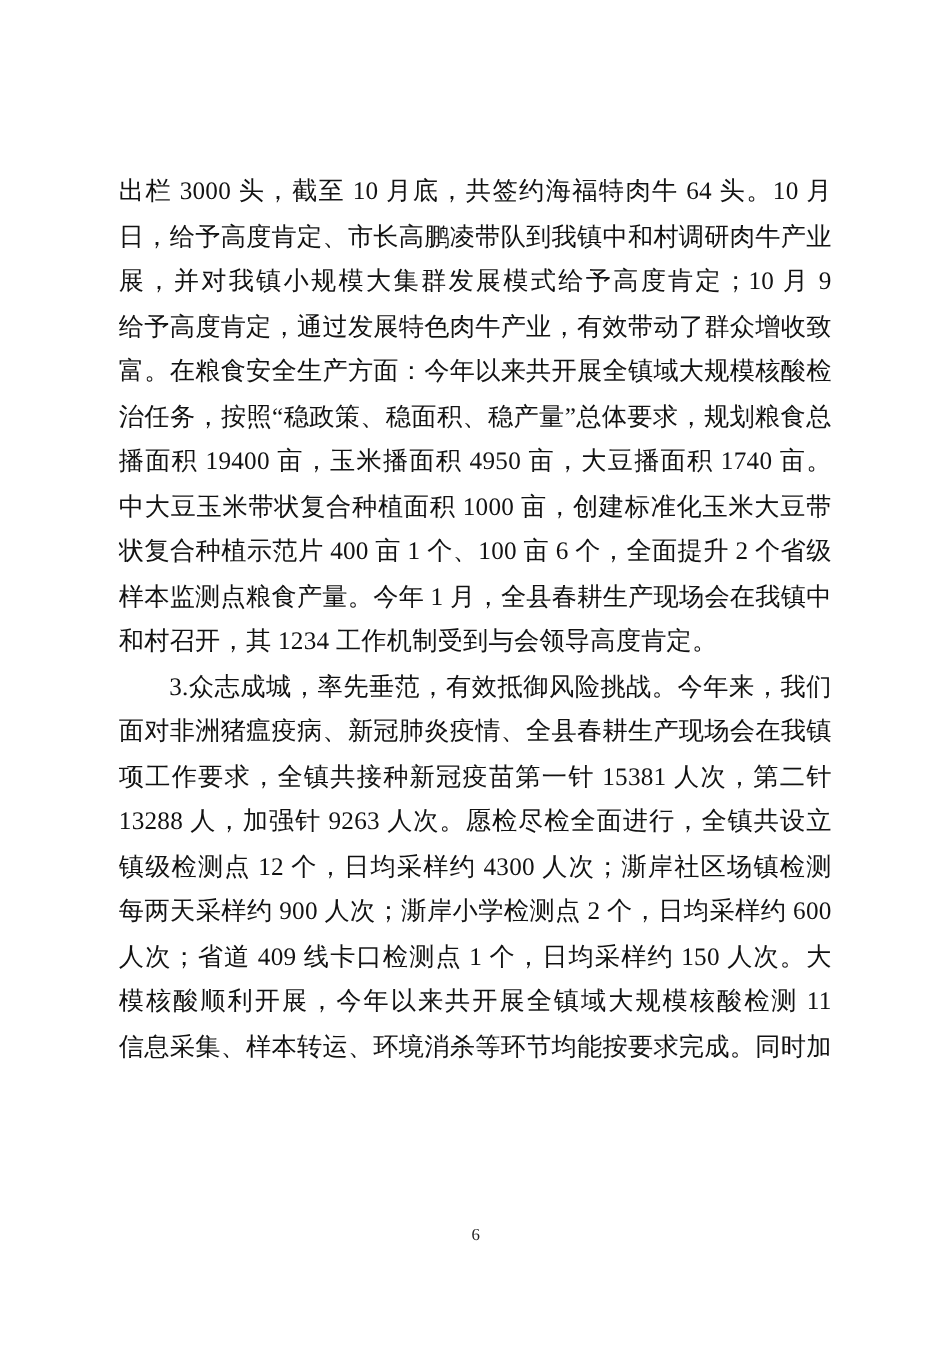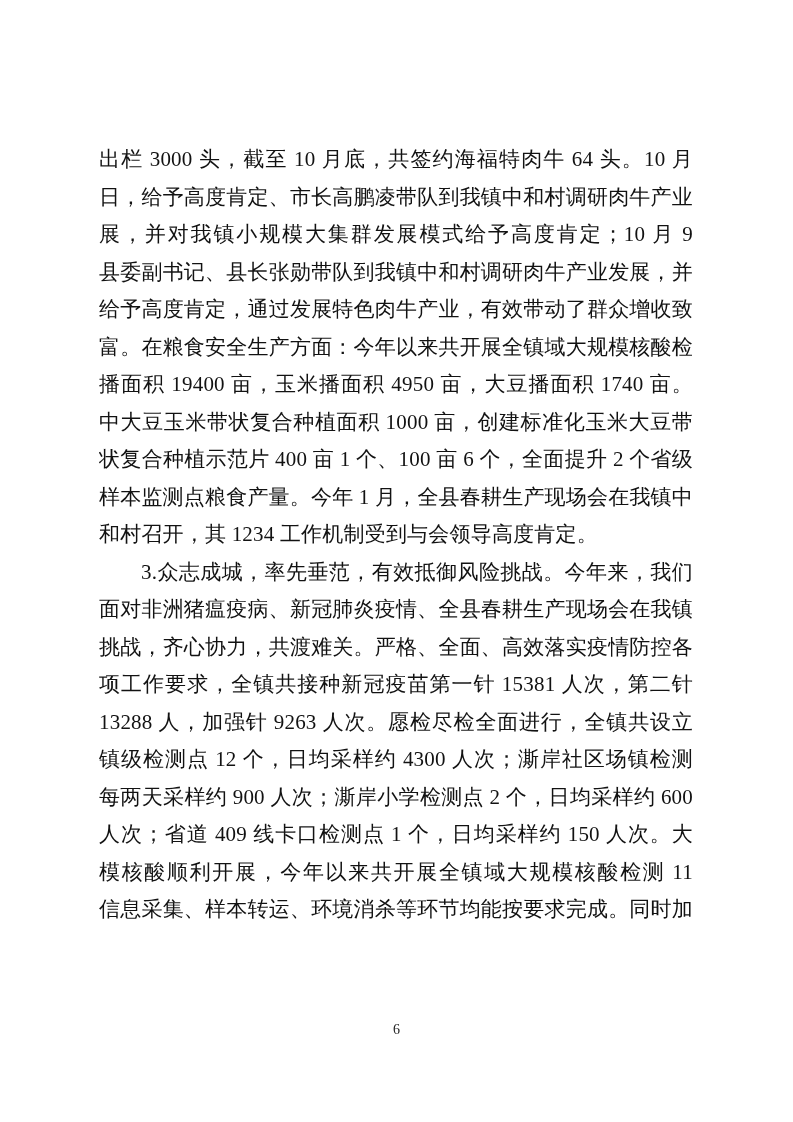--- a/index.html
+++ b/index.html
@@ -50,31 +50,30 @@
   }
 </style>
 </head>
 <body>
 
 <div class="page">
   <div class="content" id="document-body">
       <div class="line">出栏 3000 头，截至 10 月底，共签约海福特肉牛 64 头。10 月 10</div>
       <div class="line">日，给予高度肯定、市长高鹏凌带队到我镇中和村调研肉牛产业发</div>
       <div class="line">展，并对我镇小规模大集群发展模式给予高度肯定；10 月 9 日，</div>
-      <div class="line">县委副书记、县长张勋带队到我镇中和村调研肉牛产业发展，并</div>
       <div class="line">给予高度肯定，通过发展特色肉牛产业，有效带动了群众增收致</div>
       <div class="line">富。在粮食安全生产方面：今年以来共开展全镇域大规模核酸检测</div>
+      <div class="line">治任务，按照“稳政策、稳面积、稳产量”总体要求，规划粮食总</div>
       <div class="line">播面积 19400 亩，玉米播面积 4950 亩，大豆播面积 1740 亩。其</div>
       <div class="line">中大豆玉米带状复合种植面积 1000 亩，创建标准化玉米大豆带</div>
       <div class="line">状复合种植示范片 400 亩 1 个、100 亩 6 个，全面提升 2 个省级</div>
       <div class="line">样本监测点粮食产量。今年 1 月，全县春耕生产现场会在我镇中</div>
       <div class="line lastline">和村召开，其 1234 工作机制受到与会领导高度肯定。</div>
       <div class="line indent">3.众志成城，率先垂范，有效抵御风险挑战。今年来，我们</div>
       <div class="line">面对非洲猪瘟疫病、新冠肺炎疫情、全县春耕生产现场会在我镇中</div>
-      <div class="line">挑战，齐心协力，共渡难关。严格、全面、高效落实疫情防控各</div>
       <div class="line">项工作要求，全镇共接种新冠疫苗第一针 15381 人次，第二针</div>
       <div class="line">13288 人，加强针 9263 人次。愿检尽检全面进行，全镇共设立</div>
       <div class="line">镇级检测点 12 个，日均采样约 4300 人次；澌岸社区场镇检测点</div>
       <div class="line">每两天采样约 900 人次；澌岸小学检测点 2 个，日均采样约 600</div>
       <div class="line">人次；省道 409 线卡口检测点 1 个，日均采样约 150 人次。大规</div>
       <div class="line">模核酸顺利开展，今年以来共开展全镇域大规模核酸检测 11 次，</div>
       <div class="line">信息采集、样本转运、环境消杀等环节均能按要求完成。同时加</div>
     </div>
   <div class="footer">6</div>
 </div>

